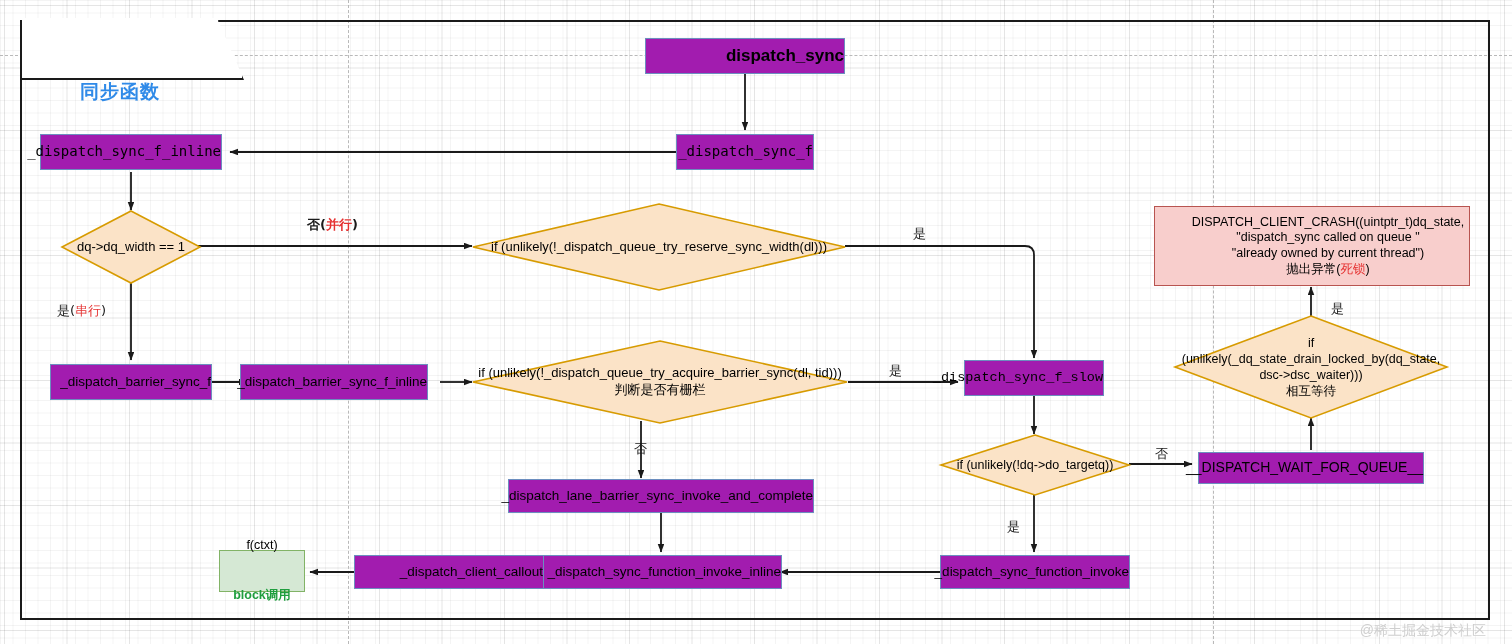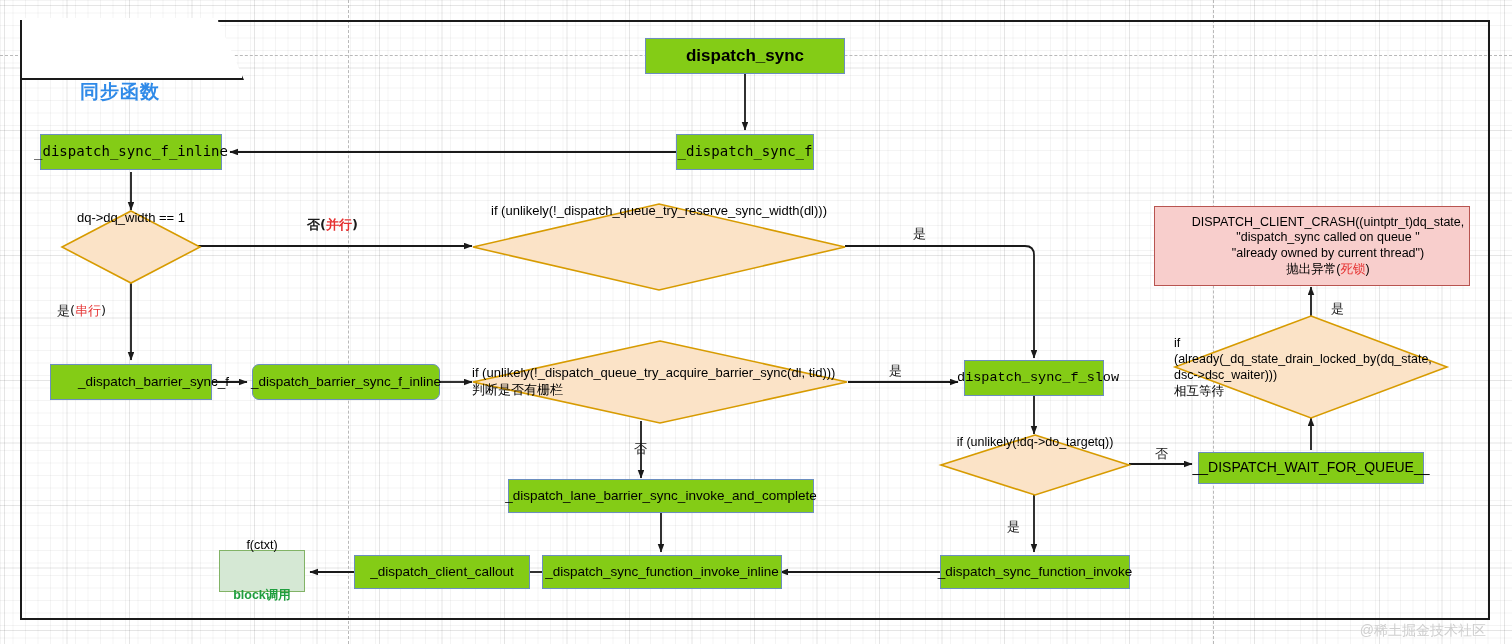--- a/index.html
+++ b/index.html
@@ -52,38 +52,38 @@
   
   #wires{position:absolute;left:0;top:0;width:1512px;height:644px;}
 
   
   .node{
     position:absolute;box-sizing:border-box;
     display:flex;align-items:center;justify-content:center;
     text-align:center;line-height:1.25;
   }
   .box{
-    background:#84cc16;border:1px solid #6c8ebf;
+    background:#a21caf;border:1px solid #6c8ebf;justify-content:flex-end;
   }
   .box.mono{font-family:"DejaVu Sans Mono","Liberation Mono",monospace;}
   .box.sans{font-family:"Liberation Sans","DejaVu Sans",sans-serif;}
   .crash{
     background:#f8cecc;border:1px solid #b85450;
     font-family:"Liberation Sans","DejaVu Sans",sans-serif;
   }
   .green{
     background:#d5e8d4;border:1px solid #82b366;
     font-family:"Liberation Sans","DejaVu Sans",sans-serif;
     gap:34px;
   }
   .diamond-wrap{position:absolute;}
   .diamond-wrap svg{position:absolute;left:0;top:0;overflow:visible;}
   .diamond-label{
     position:absolute;left:0;top:0;width:100%;height:100%;
-    display:flex;align-items:flex-start;justify-content:center;text-align:center;
+    display:flex;align-items:center;justify-content:center;text-align:center;
     font-family:"Liberation Sans","DejaVu Sans",sans-serif;
     line-height:1.3;pointer-events:none;
   }
   .elabel{
     position:absolute;font-size:13px;color:#1a1a1a;white-space:nowrap;
     font-family:"DejaVu Sans","Liberation Sans",sans-serif;
   }
   .red{color:#e53030;}
   .greenbold{color:#1f9e3e;font-weight:bold;}
   #watermark{
@@ -187,21 +187,21 @@
   <span>DISPATCH_CLIENT_CRASH((uintptr_t)dq_state,</span>
   <span>"dispatch_sync called on queue "</span>
   <span>"already owned by current thread")</span>
   <span><span>抛出异常(</span><span class="red">死锁</span><span>)</span></span>
 </div>
 
 <div class="node box sans" style="left:50px;top:364px;width:162px;height:36px;font-size:13.5px;padding-left:45px;">
   <span>_dispatch_barrier_sync_f</span>
 </div>
 
-<div class="node box sans" style="left:252px;top:364px;width:188px;height:36px;font-size:13.5px;border-radius:7px;">
+<div class="node box sans" style="left:240px;top:364px;width:188px;height:36px;font-size:13.5px;">
   <span>_dispatch_barrier_sync_f_inline</span>
 </div>
 
 <div class="diamond-wrap" style="left:472px;top:340px;width:376px;height:84px;">
   <svg width="376" height="84">
       <polygon points="188,1 375,42 188,83 1,42" fill="#fbe3c7" stroke="#d79b00" stroke-width="1.6"></polygon>
     </svg>
   <div class="diamond-label" style="font-size:13px;flex-direction:column;">
     <span>if (unlikely(!_dispatch_queue_try_acquire_barrier_sync(dl, tid)))</span>
     <span>判断是否有栅栏</span>
@@ -211,21 +211,21 @@
 <div class="node box sans" style="left:964px;top:360px;width:140px;height:36px;font-size:13.5px;font-family:Liberation Mono, monospace;">
   <span>_dispatch_sync_f_slow</span>
 </div>
 
 <div class="diamond-wrap" style="left:1174px;top:315px;width:274px;height:104px;">
   <svg width="274" height="104">
       <polygon points="137,1 273,52 137,103 1,52" fill="#fbe3c7" stroke="#d79b00" stroke-width="1.6"></polygon>
     </svg>
   <div class="diamond-label" style="font-size:12.5px;flex-direction:column;">
     <span>if</span>
-    <span>(already(_dq_state_drain_locked_by(dq_state,</span>
+    <span>(unlikely(_dq_state_drain_locked_by(dq_state,</span>
     <span>dsc-&gt;dsc_waiter)))</span>
     <span>相互等待</span>
   </div>
 </div>
 
 <div class="diamond-wrap" style="left:940px;top:434px;width:190px;height:62px;">
   <svg width="190" height="62">
       <polygon points="95,1 189,31 95,61 1,31" fill="#fbe3c7" stroke="#d79b00" stroke-width="1.6"></polygon>
     </svg>
   <div class="diamond-label" style="font-size:12.5px;">
@@ -242,21 +242,21 @@
 </div>
 
 <div class="node box sans" style="left:940px;top:555px;width:190px;height:34px;font-size:13.5px;">
   <span>_dispatch_sync_function_invoke</span>
 </div>
 
 <div class="node box sans" style="left:542px;top:555px;width:240px;height:34px;font-size:13.5px;">
   <span>_dispatch_sync_function_invoke_inline</span>
 </div>
 
-<div class="node box sans" style="left:354px;top:555px;width:176px;height:34px;font-size:13.5px;">
+<div class="node box sans" style="left:354px;top:555px;width:190px;height:34px;font-size:13.5px;">
   <span>_dispatch_client_callout</span>
 </div>
 
 <div class="node green" style="left:219px;top:550px;width:86px;height:42px;font-size:12.5px;flex-direction:column;">
   <span>f(ctxt)</span>
   <span><span class="greenbold">block</span><span class="greenbold">调用</span></span>
 </div>
 
 <div class="elabel" style="left:307px;top:216px;font-weight:bold;">
   <span>否(</span><span class="red">并行</span><span>)</span>

